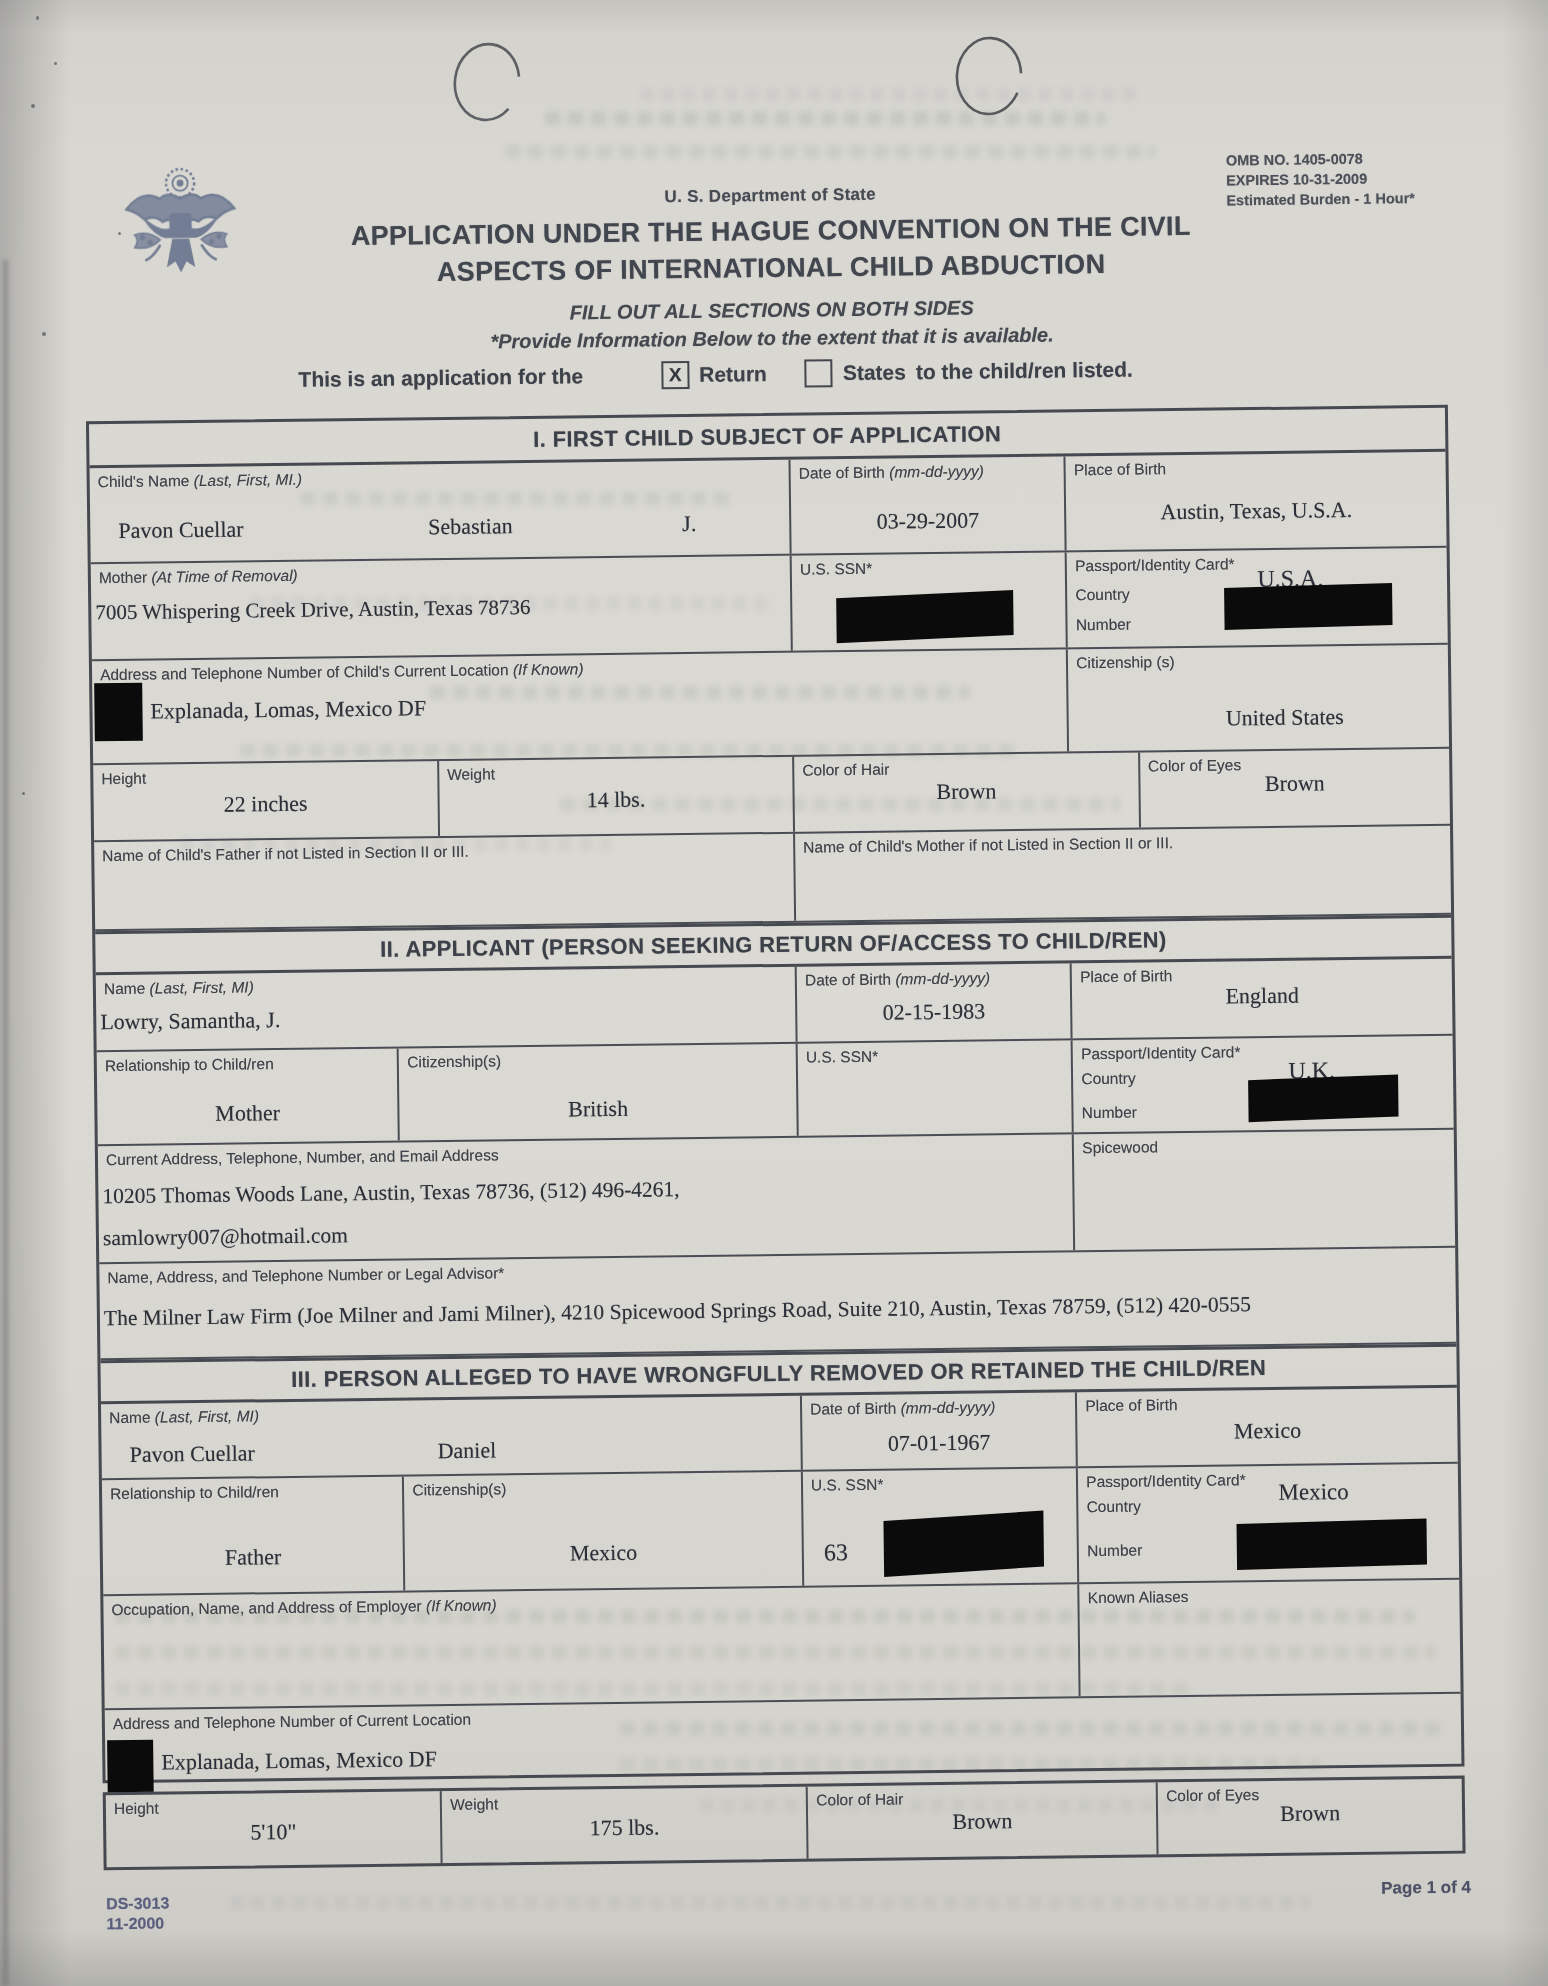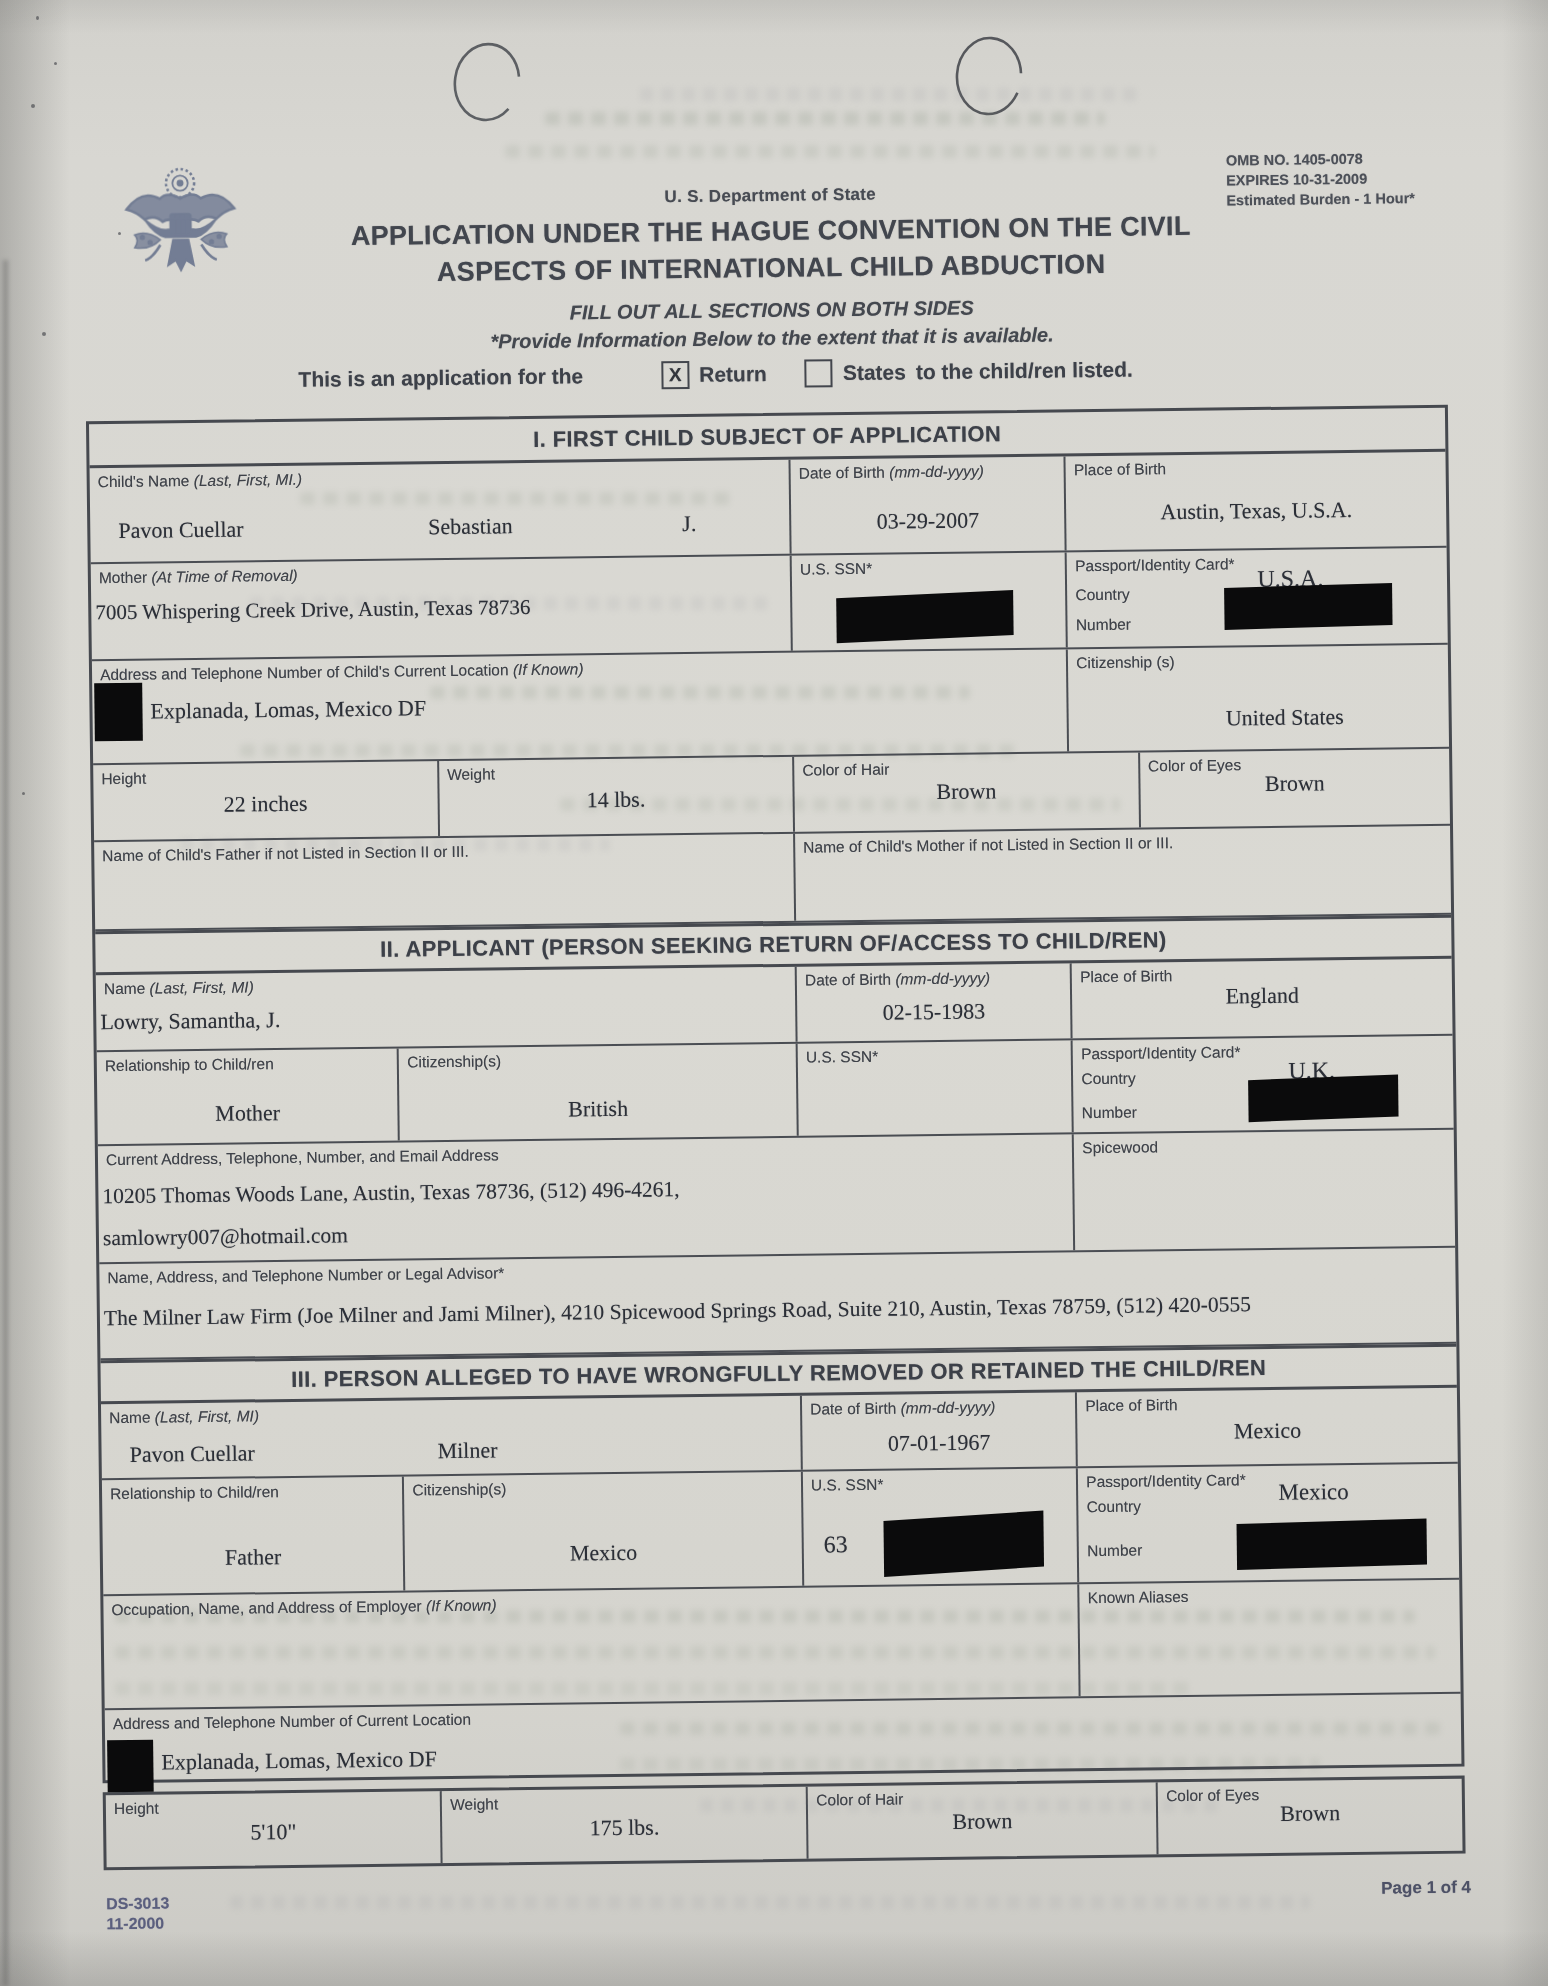--- a/index.html
+++ b/index.html
@@ -278,21 +278,21 @@
           <span class="val" style="left:4px;top:42px;font-size:21.5px;">The Milner Law Firm (Joe Milner and Jami Milner), 4210 Spicewood Springs Road, Suite 210, Austin, Texas 78759, (512) 420-0555</span>
         </div>
       </div>
 
       <div class="sec-head inner">III.  PERSON ALLEGED TO HAVE WRONGFULLY REMOVED OR RETAINED THE CHILD/REN</div>
 
       <div class="row" style="height:76px;">
         <div class="cell" style="width:51.7%;">
           <span class="lbl"><span>Name </span><i>(Last, First, MI)</i></span>
           <span class="val" style="left:28px;top:38px;">Pavon Cuellar</span>
-          <span class="val" style="left:336px;top:38px;">Milner</span>
+          <span class="val" style="left:336px;top:38px;">Daniel</span>
         </div>
         <div class="cell" style="width:20.3%;">
           <span class="lbl"><span>Date of Birth </span><i>(mm-dd-yyyy)</i></span>
           <span class="val ctr" style="top:36px;">07-01-1967</span>
         </div>
         <div class="cell" style="width:28%;">
           <span class="lbl">Place of Birth</span>
           <span class="val ctr" style="top:28px;">Mexico</span>
         </div>
       </div>
@@ -301,21 +301,21 @@
         <div class="cell" style="width:22.3%;">
           <span class="lbl">Relationship to Child/ren</span>
           <span class="val ctr" style="top:66px;">Father</span>
         </div>
         <div class="cell" style="width:29.4%;">
           <span class="lbl">Citizenship(s)</span>
           <span class="val ctr" style="top:66px;">Mexico</span>
         </div>
         <div class="cell" style="width:20.3%;">
           <span class="lbl">U.S. SSN*</span>
-          <span class="val" style="left:20px;top:60px;font-size:24px;">63</span>
+          <span class="val" style="left:20px;top:68px;font-size:24px;">63</span>
           <div class="redact" style="left:80px;top:46px;width:160px;height:56px;transform:skewY(-3deg);"></div>
         </div>
         <div class="cell" style="width:28%;">
           <span class="lbl">Passport/Identity Card*</span>
           <span class="lbl" style="position:absolute;left:8px;top:30px;">Country</span>
           <span class="val" style="left:200px;top:14px;font-size:23px;">Mexico</span>
           <span class="lbl" style="position:absolute;left:8px;top:74px;">Number</span>
           <div class="redact" style="left:158px;top:56px;width:190px;height:46px;transform:skewY(-1deg);"></div>
         </div>
       </div>

